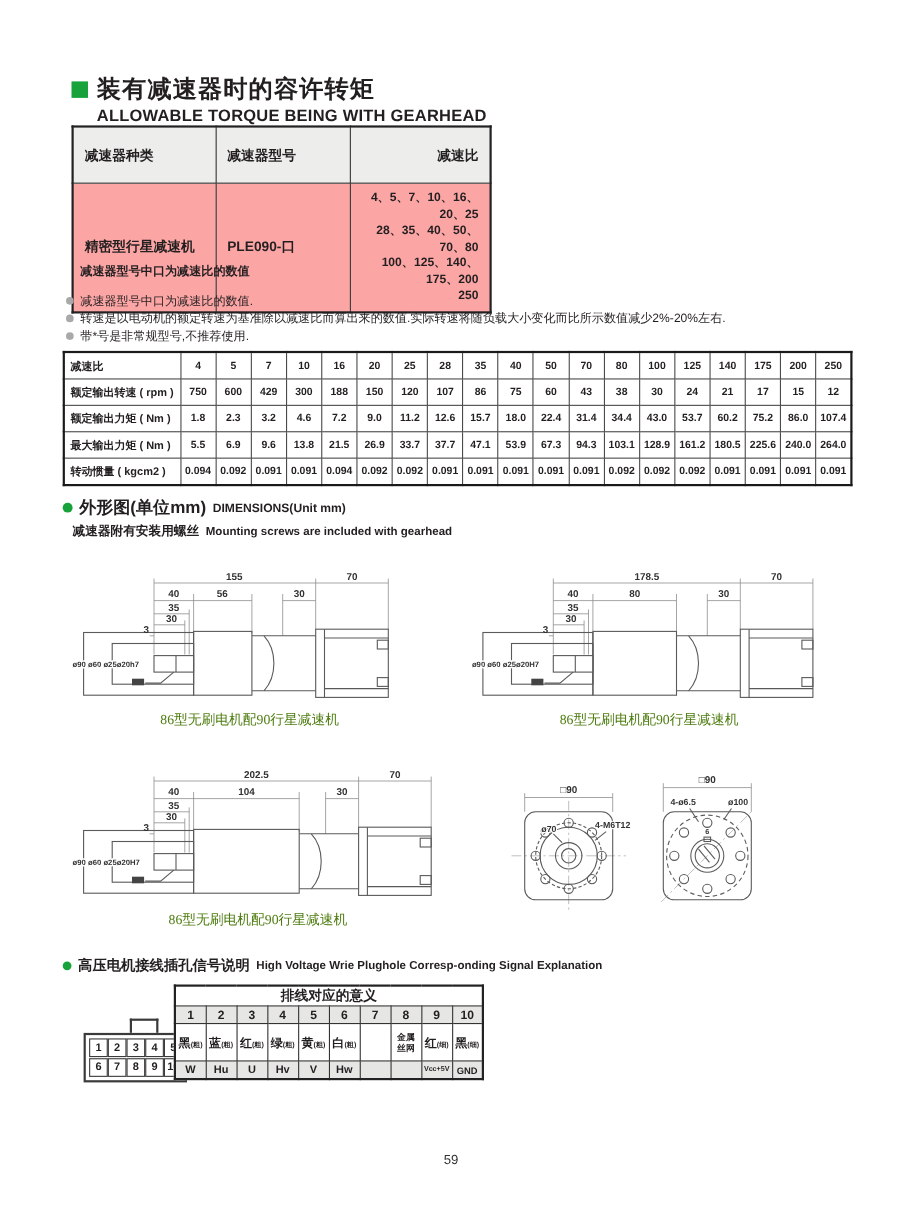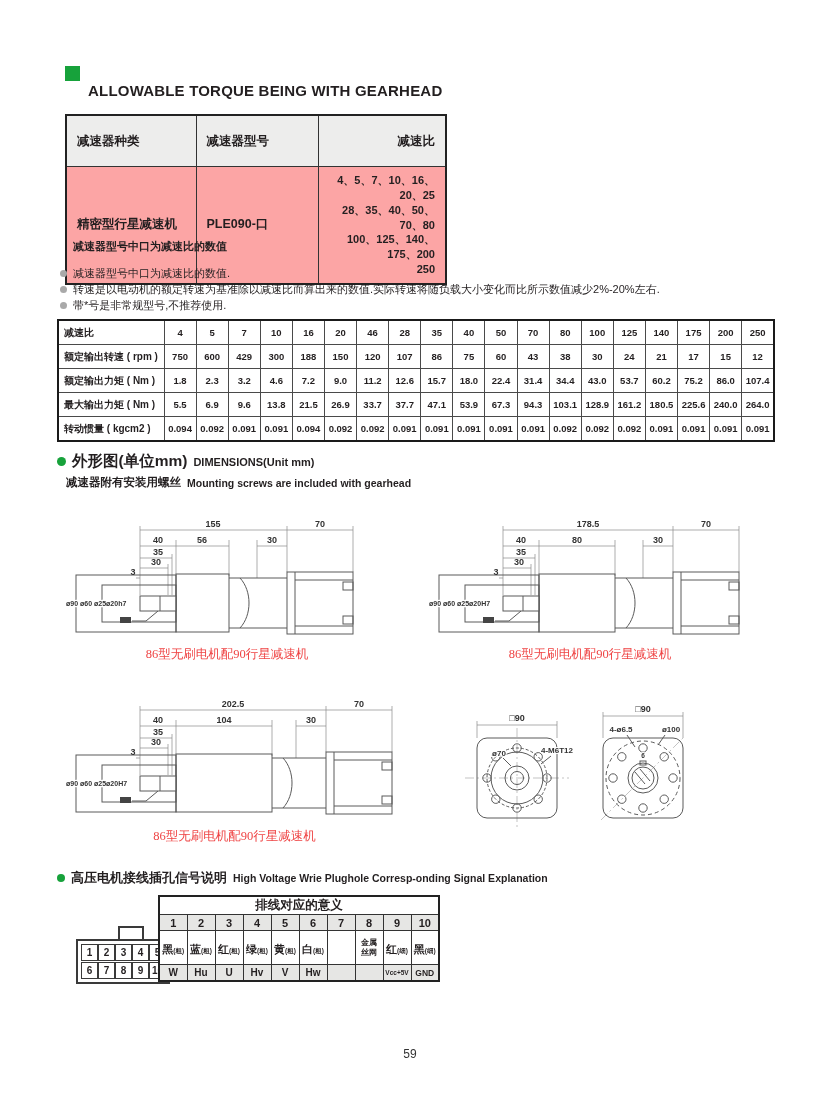--- a/index.html
+++ b/index.html
@@ -35,21 +35,21 @@
     font-weight:600;text-align:center;padding:0 1px;overflow:hidden;}
   .spec-table th.rlabel{text-align:left;padding-left:5px;font-size:10px;}
 
   
   .sec-row{display:flex;align-items:center;gap:6px;}
   .sec-zh-lg{font-size:15.5px;font-weight:bold;}
   .sec-en{font-size:11px;font-weight:bold;}
   .sub-zh{font-size:11.5px;font-weight:bold;}
   .sub-en{font-size:10.5px;font-weight:bold;}
   .drawing-caption{text-align:center;font-family:"Liberation Serif","DejaVu Serif",serif;
-    font-size:12.5px;color:#ef4444;}
+    font-size:12.5px;color:#4d7c0f;}
 
   svg text{font-family:"Liberation Sans","DejaVu Sans",sans-serif;}
   .dimtxt{font-size:9px;font-weight:600;fill:#333;}
   .diatxt{font-size:7px;font-weight:600;fill:#333;paint-order:stroke;stroke:#ffffff;stroke-width:2.5px;}
   .flgtxt{font-size:8px;font-weight:600;fill:#333;paint-order:stroke;stroke:#ffffff;stroke-width:2px;}
 
   
   .sec-zh-md{font-size:13px;font-weight:bold;}
   .connector{width:110px;}
   .latch{width:22px;height:11px;border:2.5px solid #3a3a3a;border-bottom:none;margin:0 auto;}
@@ -73,20 +73,21 @@
   .pagenum{width:100%;text-align:center;font-size:12px;color:#333;}
 </style>
 </head>
 <body>
 
 <div class="page">
 
   <div class="abs" style="left:65px;top:66px;">
     <div class="title-row">
       <span class="green-sq"></span>
+      <span class="title-zh">装有减速器时的容许转矩</span>
     </div>
     <div class="title-en">ALLOWABLE TORQUE BEING WITH GEARHEAD</div>
   </div>
 
   <table class="gh-table abs" style="left:65px;top:114px;">
     <colgroup>
         <col style="width:130px">
         <col style="width:122px">
         <col>
       </colgroup>
@@ -134,21 +135,21 @@
       </colgroup>
     <tbody>
       <tr>
         <th class="rlabel">减速比</th>
       <td>4</td>
           <td>5</td>
           <td>7</td>
           <td>10</td>
           <td>16</td>
           <td>20</td>
-          <td>46</td>
+          <td>25</td>
           <td>28</td>
           <td>35</td>
           <td>40</td>
           <td>50</td>
           <td>70</td>
           <td>80</td>
           <td>100</td>
           <td>125</td>
           <td>140</td>
           <td>175</td>

